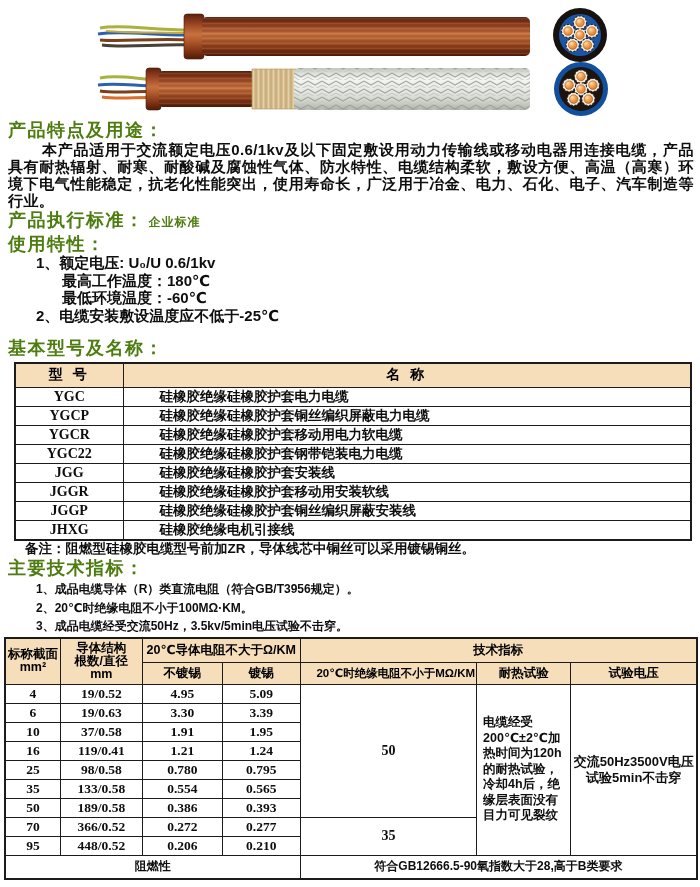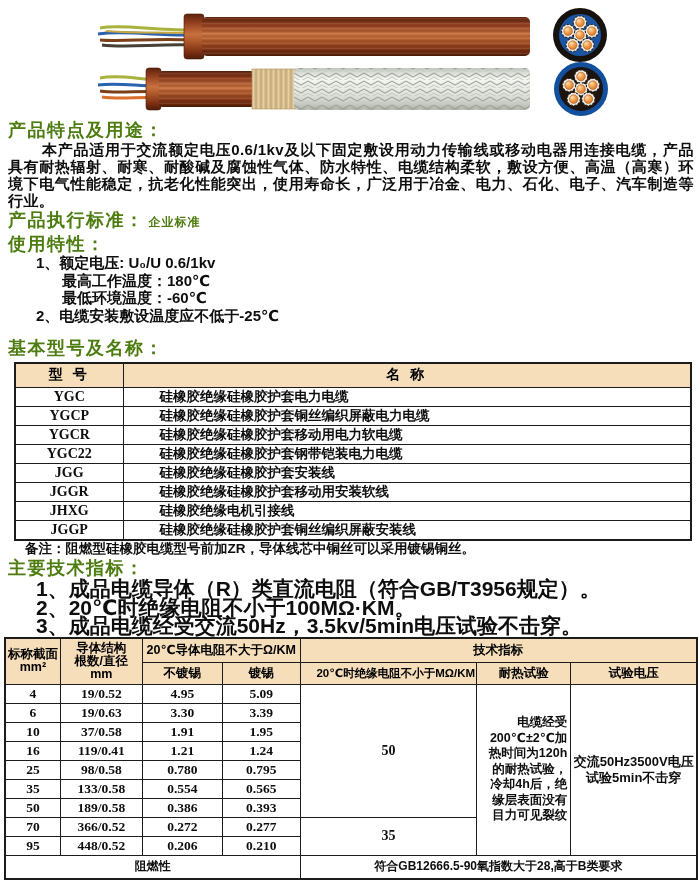--- a/index.html
+++ b/index.html
@@ -31,21 +31,21 @@
     font-size:15px; font-weight:bold; line-height:17px; letter-spacing:0.4px;
     text-indent:34px; text-align:justify; overflow:hidden;
   }
 
   .usage-list { position:absolute; top:254px; left:36px; width:640px;
     font-size:15px; font-weight:bold; }
   .usage-list .u-item { line-height:17.5px; white-space:nowrap; }
   .usage-list .u-item.sub { margin-left:26px; }
 
   .specs-list { position:absolute; top:580px; left:36px; width:650px;
-    font-size:21px; font-weight:bold; }
+    font-size:12px; font-weight:bold; }
   .specs-list .s-item { line-height:18.5px; white-space:nowrap; }
 
   table { border-collapse:collapse; table-layout:fixed; background:#fff; }
   th, td { border:1px solid #1c1c1c; overflow:hidden; }
   thead th { background:#f6deba; font-weight:bold; color:#000; }
 
   .model-table { position:absolute; top:362px; left:14px; width:678px;
     border:2px solid #1c1c1c; }
   .model-table thead tr { height:24px; }
   .model-table thead th { font-size:14px; letter-spacing:3px; text-align:center; }
@@ -61,21 +61,21 @@
     border:2px solid #1c1c1c; }
   .tech-table thead tr.r1 { height:24px; }
   .tech-table thead tr.r2 { height:22px; }
   .tech-table thead th { font-size:12.5px; text-align:center; line-height:13px; padding:1px; }
   .tech-table thead th.small { font-size:11.5px; white-space:nowrap;text-align:right; }
   .tech-table tbody tr { height:19px; }
   .tech-table tbody td { text-align:center; font-size:13.5px; font-weight:bold;
     font-family:"Liberation Serif","DejaVu Serif",serif; }
   .tech-table tbody td.heat-cell {
     font-family:"Liberation Sans","DejaVu Sans",sans-serif;
-    font-size:12.5px; line-height:15.5px; text-align:right;
+    font-size:12.5px; line-height:15.5px; text-align:left;
     padding:2px 3px 2px 6px; vertical-align:middle; }
   .tech-table tbody td.volt-cell {
     font-family:"Liberation Sans","DejaVu Sans",sans-serif;
     font-size:13px; line-height:16px; padding:8px 2px; vertical-align:middle; }
   .tech-table tbody td.ins-cell { font-size:14px; vertical-align:middle; }
   .tech-table tfoot tr { height:24px; }
   .tech-table tfoot td { font-size:12px; font-weight:bold; text-align:center; }
 </style>
 </head>
 <body>
@@ -228,26 +228,26 @@
         </tr>
         <tr>
           <td class="model-code">JGG</td>
           <td class="model-name">硅橡胶绝缘硅橡胶护套安装线</td>
         </tr>
         <tr>
           <td class="model-code">JGGR</td>
           <td class="model-name">硅橡胶绝缘硅橡胶护套移动用安装软线</td>
         </tr>
         <tr>
+          <td class="model-code">JGGP</td>
+          <td class="model-name">硅橡胶绝缘硅橡胶护套铜丝编织屏蔽安装线</td>
+        </tr>
+        <tr>
           <td class="model-code">JHXG</td>
           <td class="model-name">硅橡胶绝缘电机引接线</td>
-        </tr>
-        <tr>
-          <td class="model-code">JGGP</td>
-          <td class="model-name">硅橡胶绝缘硅橡胶护套铜丝编织屏蔽安装线</td>
         </tr>
       </tbody>
   </table>
   <div class="model-note">备注：阻燃型硅橡胶电缆型号前加ZR，导体线芯中铜丝可以采用镀锡铜丝。</div>
 
   <div class="sec-h h-specs">主要技术指标：</div>
   <div class="specs-list">
       <div class="s-item">1、成品电缆导体（R）类直流电阻（符合GB/T3956规定）。</div>
       <div class="s-item">2、20℃时绝缘电阻不小于100MΩ·KM。</div>
       <div class="s-item">3、成品电缆经受交流50Hz，3.5kv/5min电压试验不击穿。</div>

